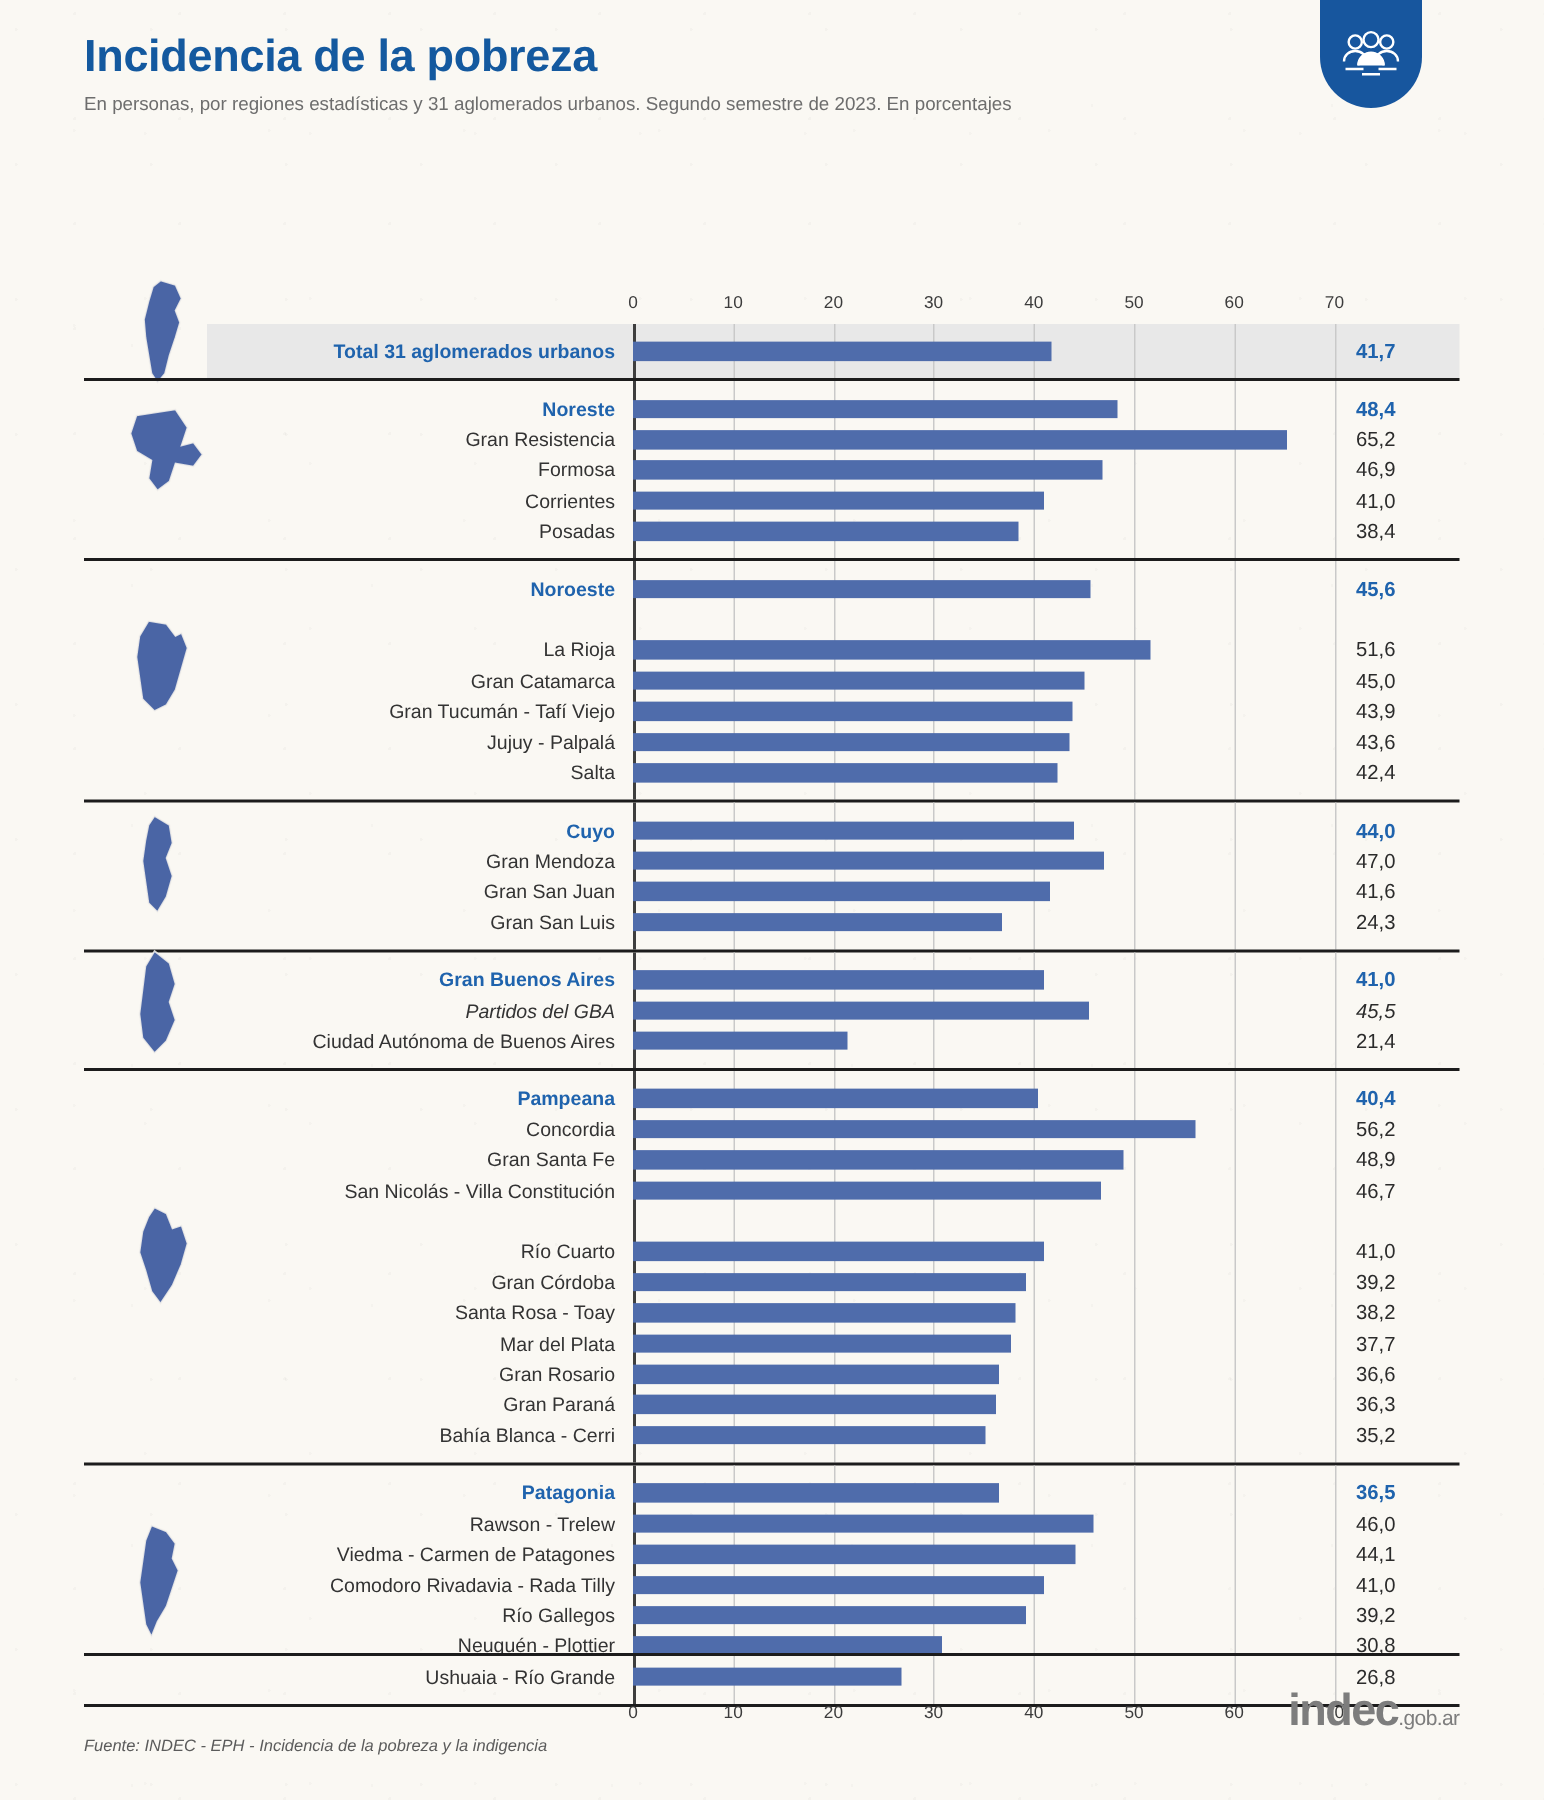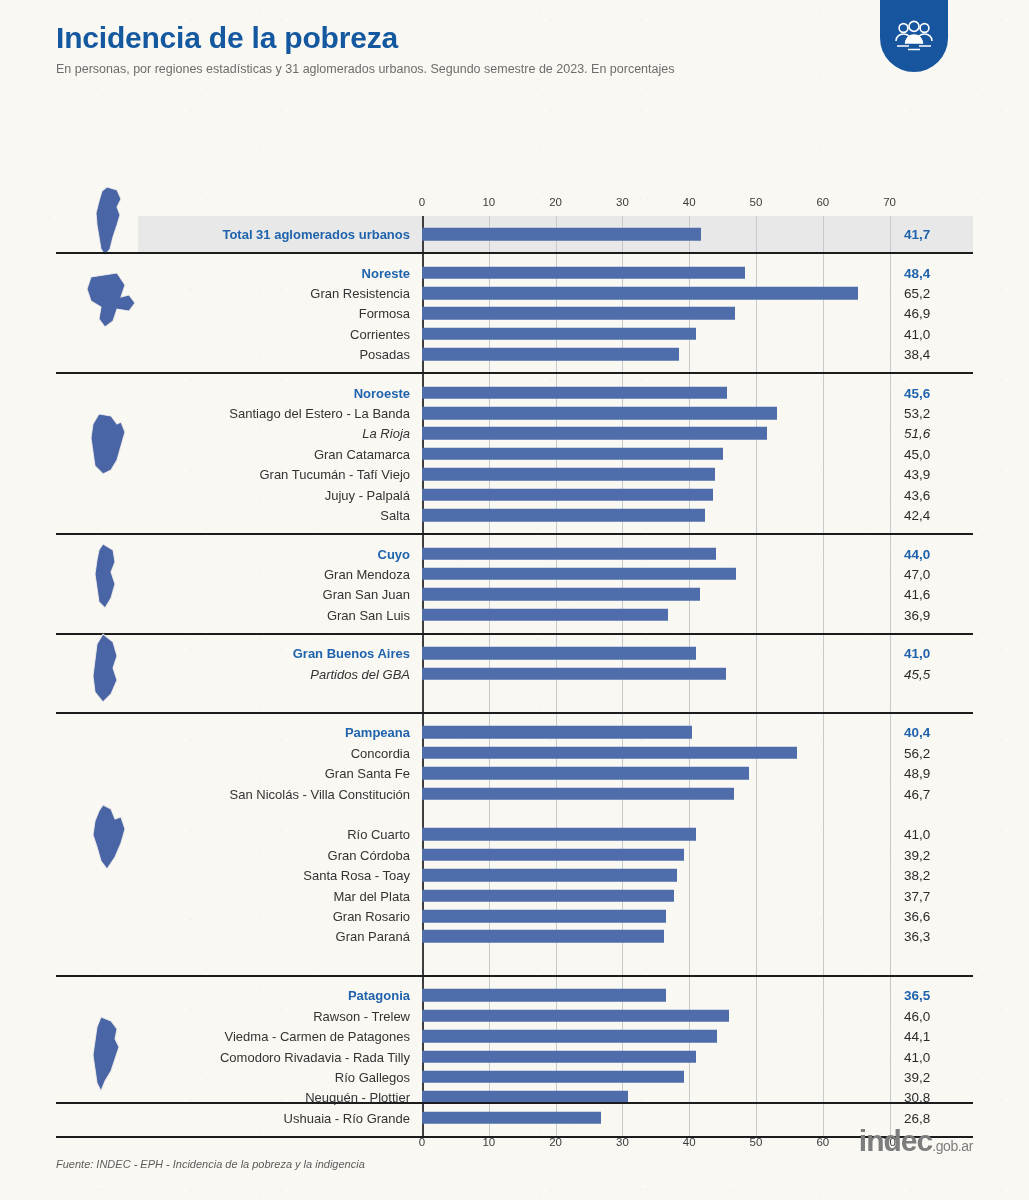--- a/index.html
+++ b/index.html
@@ -190,26 +190,21 @@
         <div class="gridline" style="left: 622.4px; top: 0px; height: 158.87px;"></div>
         <div class="gridline" style="left: 689.2px; top: 0px; height: 158.87px;"></div>
         <div class="gridline" style="left: 756px; top: 0px; height: 158.87px;"></div>
         <div class="gridline" style="left: 822.8px; top: 0px; height: 158.87px;"></div>
         <div class="gridline" style="left: 889.6px; top: 0px; height: 158.87px;"></div>
         <div class="row region" style="top: 8px;">
           <div class="row-label">Noroeste</div>
           <div class="bar" style="left: 422px; width: 304.608px; background: rgb(79, 108, 171);"></div>
           <div class="row-value">45,6</div>
         </div>
-        <div class="row" style="top: 28.41px;">
-          <div class="row-label">Santiago del Estero - La Banda</div>
-          <div class="bar" style="left: 422px; width: 355.376px; background: rgb(79, 108, 171);"></div>
-          <div class="row-value">53,2</div>
-        </div>
-        <div class="row" style="top: 48.82px; font-style: italic;">
+        <div class="row" style="top: 48.82px;">
           <div class="row-label">La Rioja</div>
           <div class="bar" style="left: 422px; width: 344.688px; background: rgb(79, 108, 171);"></div>
           <div class="row-value">51,6</div>
         </div>
         <div class="row" style="top: 69.23px;">
           <div class="row-label">Gran Catamarca</div>
           <div class="bar" style="left: 422px; width: 300.6px; background: rgb(79, 108, 171);"></div>
           <div class="row-value">45,0</div>
         </div>
         <div class="row" style="top: 89.64px;">
@@ -255,21 +250,21 @@
           <div class="row-value">47,0</div>
         </div>
         <div class="row" style="top: 48.82px;">
           <div class="row-label">Gran San Juan</div>
           <div class="bar" style="left: 422px; width: 277.888px; background: rgb(79, 108, 171);"></div>
           <div class="row-value">41,6</div>
         </div>
         <div class="row" style="top: 69.23px;">
           <div class="row-label">Gran San Luis</div>
           <div class="bar" style="left: 422px; width: 246.492px; background: rgb(79, 108, 171);"></div>
-          <div class="row-value">36,9</div>
+          <div class="row-value">24,3</div>
         </div>
       </div>
       <div class="mapcell" style="top: 457.33px; height: 97.64px;">
         <svg width="62" height="84" viewBox="0 0 62 84" aria-hidden="true">
           <path d="M26 2 L36 8 L38 20 L34 30 L38 42 L34 56 L28 66 L22 60 L20 46 L18 32 L20 18 L22 8 Z" fill="#4a65a5"></path>
           <path d="M26 2 L36 8 L38 20 L34 30 L38 42 L34 56 L28 66 L22 60 L20 46 L18 32 L20 18 L22 8 Z" fill="none" stroke="#f3f1ec" stroke-width="1.1" opacity=".85"></path>
         </svg>
       </div>
       <div class="rule" style="top: 554.97px;"></div>
       <div class="band" style="top: 556.97px; height: 92px;">
@@ -284,20 +279,25 @@
         <div class="row region" style="top: 8px;">
           <div class="row-label">Gran Buenos Aires</div>
           <div class="bar" style="left: 422px; width: 273.88px; background: rgb(79, 108, 171);"></div>
           <div class="row-value">41,0</div>
         </div>
         <div class="row" style="top: 28.41px; font-style: italic;">
           <div class="row-label">Partidos del GBA</div>
           <div class="bar" style="left: 422px; width: 303.94px; background: rgb(79, 108, 171);"></div>
           <div class="row-value">45,5</div>
         </div>
+        <div class="row" style="top: 48.82px;">
+          <div class="row-label">Ciudad Autónoma de Buenos Aires</div>
+          <div class="bar" style="left: 422px; width: 142.952px; background: rgb(79, 108, 171);"></div>
+          <div class="row-value">21,4</div>
+        </div>
       </div>
       <div class="mapcell" style="top: 556.97px; height: 77.23px;">
         <svg width="62" height="84" viewBox="0 0 62 84" aria-hidden="true">
           <path d="M26 2 L36 10 L40 24 L36 36 L40 48 L34 62 L26 70 L18 60 L16 44 L18 28 L20 12 Z" fill="#4a65a5"></path>
           <path d="M26 2 L36 10 L40 24 L36 36 L40 48 L34 62 L26 70 L18 60 L16 44 L18 28 L20 12 Z" fill="none" stroke="#f3f1ec" stroke-width="1.1" opacity=".85"></path>
         </svg>
       </div>
       <div class="rule" style="top: 634.2px;"></div>
       <div class="band" style="top: 636.2px; height: 260.92px;">
         <div class="zeroline" style="left: 422px; top: 0px; height: 260.92px;"></div>
@@ -351,20 +351,25 @@
         <div class="row" style="top: 191.69px;">
           <div class="row-label">Gran Rosario</div>
           <div class="bar" style="left: 422px; width: 244.488px; background: rgb(79, 108, 171);"></div>
           <div class="row-value">36,6</div>
         </div>
         <div class="row" style="top: 212.1px;">
           <div class="row-label">Gran Paraná</div>
           <div class="bar" style="left: 422px; width: 242.484px; background: rgb(79, 108, 171);"></div>
           <div class="row-value">36,3</div>
         </div>
+        <div class="row" style="top: 232.51px;">
+          <div class="row-label">Bahía Blanca - Cerri</div>
+          <div class="bar" style="left: 422px; width: 235.136px; background: rgb(79, 108, 171);"></div>
+          <div class="row-value">35,2</div>
+        </div>
       </div>
       <div class="mapcell" style="top: 636.2px; height: 260.92px;">
         <svg width="62" height="84" viewBox="0 0 62 84" aria-hidden="true">
           <path d="M26 2 L34 6 L38 16 L44 14 L48 26 L44 40 L38 54 L30 66 L24 58 L20 44 L16 32 L18 18 L22 8 Z" fill="#4a65a5"></path>
           <path d="M26 2 L34 6 L38 16 L44 14 L48 26 L44 40 L38 54 L30 66 L24 58 L20 44 L16 32 L18 18 L22 8 Z" fill="none" stroke="#f3f1ec" stroke-width="1.1" opacity=".85"></path>
         </svg>
       </div>
       <div class="rule" style="top: 897.12px;"></div>
       <div class="band" style="top: 899.12px; height: 158.87px;">
         <div class="zeroline" style="left: 422px; top: 0px; height: 158.87px;"></div>

